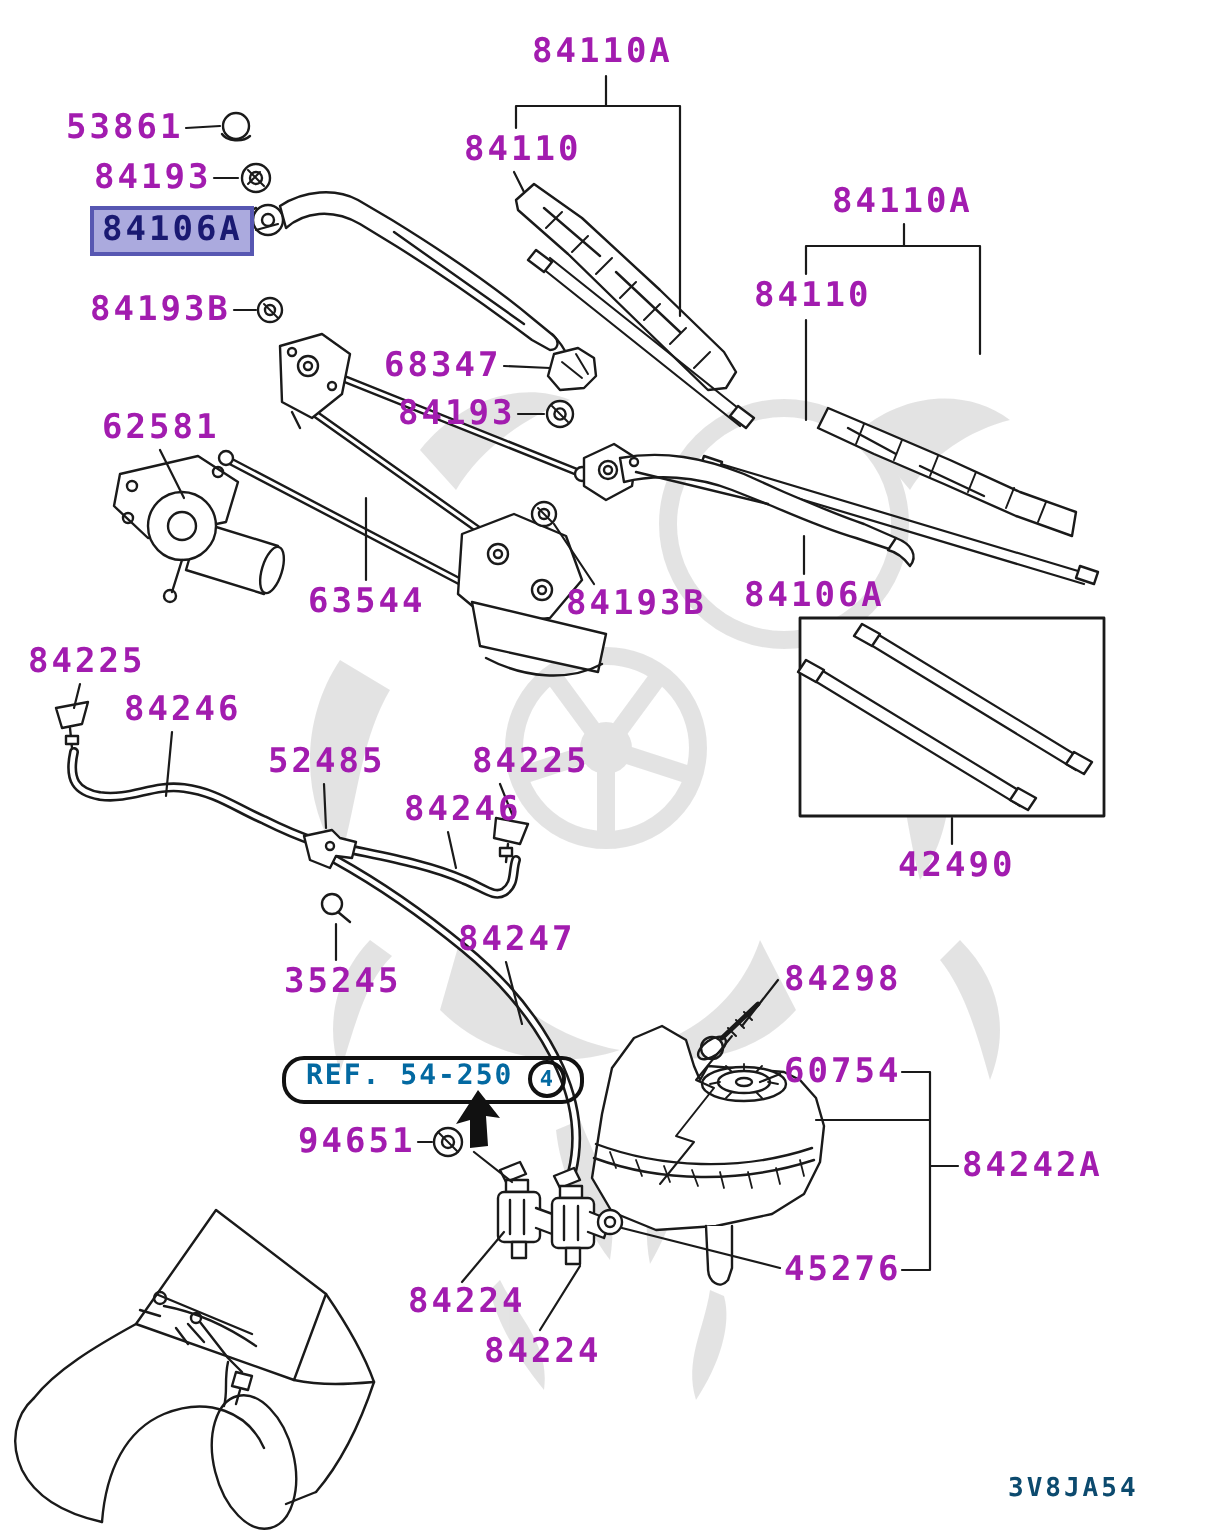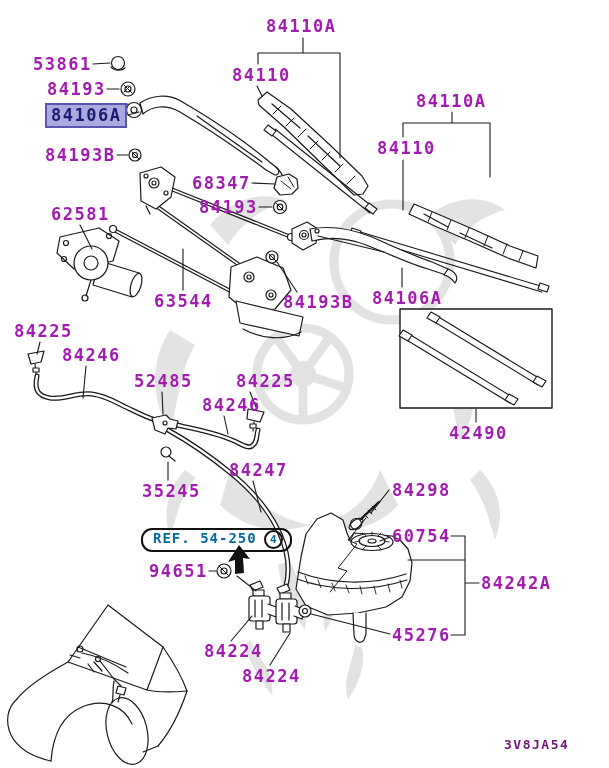--- a/index.html
+++ b/index.html
@@ -8,21 +8,21 @@
   #art{position:absolute;left:0;top:0;}
   .lbl{position:absolute;font-weight:bold;font-size:17px;letter-spacing:1.5px;
        color:#a21caf;white-space:nowrap;line-height:18px;cursor:pointer;}
   .lbl.hl{background:#abaade;border:2px solid #5757b2;color:#1a1a72;padding:1px 4px 2px 4px;}
   .refbox{position:absolute;left:141px;top:528px;height:20px;border:2px solid #111;
           border-radius:11px;display:flex;align-items:flex-start;gap:7px;
           padding:0 7px 0 10px;font-weight:bold;font-size:14px;letter-spacing:1px;color:#0369a1;}
   .circ{width:15px;height:15px;border:2px solid #111;border-radius:50%;display:flex;
         align-items:center;justify-content:center;font-size:11px;letter-spacing:0;flex:0 0 auto;}
   .code{position:absolute;left:504px;top:737px;font-weight:bold;font-size:13px;
-        letter-spacing:1.5px;color:#701a75;}
+        letter-spacing:1.5px;color:#0c4a6e;}
 </style>
 </head>
 <body>
 
 <div id="stage">
 
 <svg id="art" width="609" height="768" viewBox="0 0 609 768" fill="none" stroke="#1a1a1a" stroke-width="1.2" stroke-linecap="round" stroke-linejoin="round">
 
   <g opacity="0.5" stroke="none" fill="#c9c9c9">
     <circle cx="392" cy="262" r="58" fill="none" stroke="#c9c9c9" stroke-width="9"></circle>

